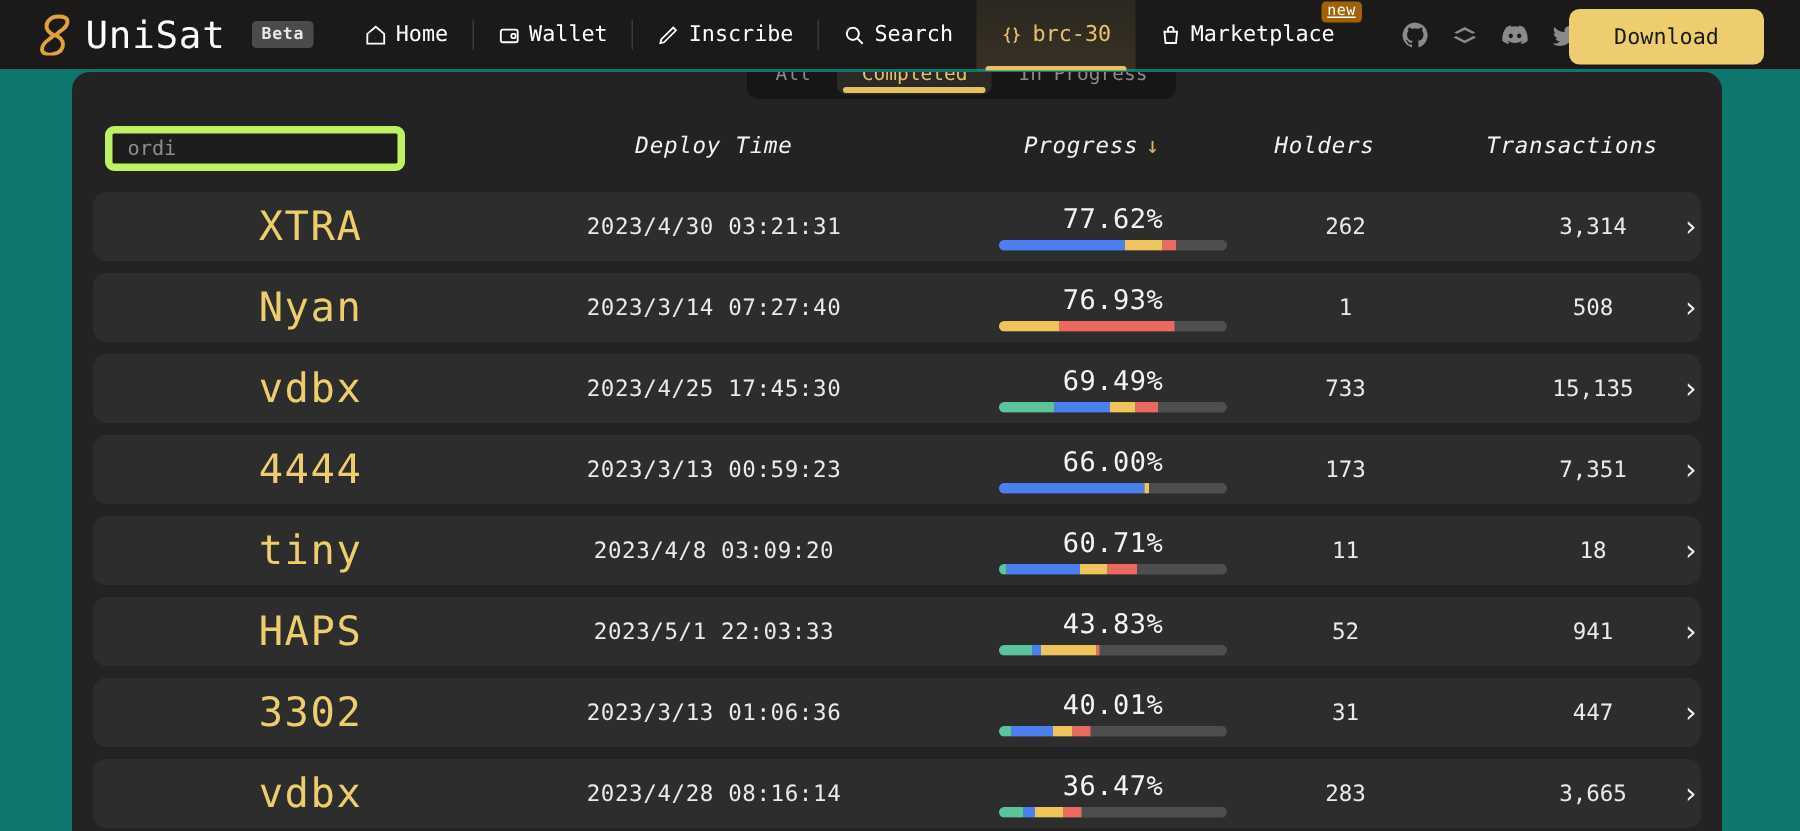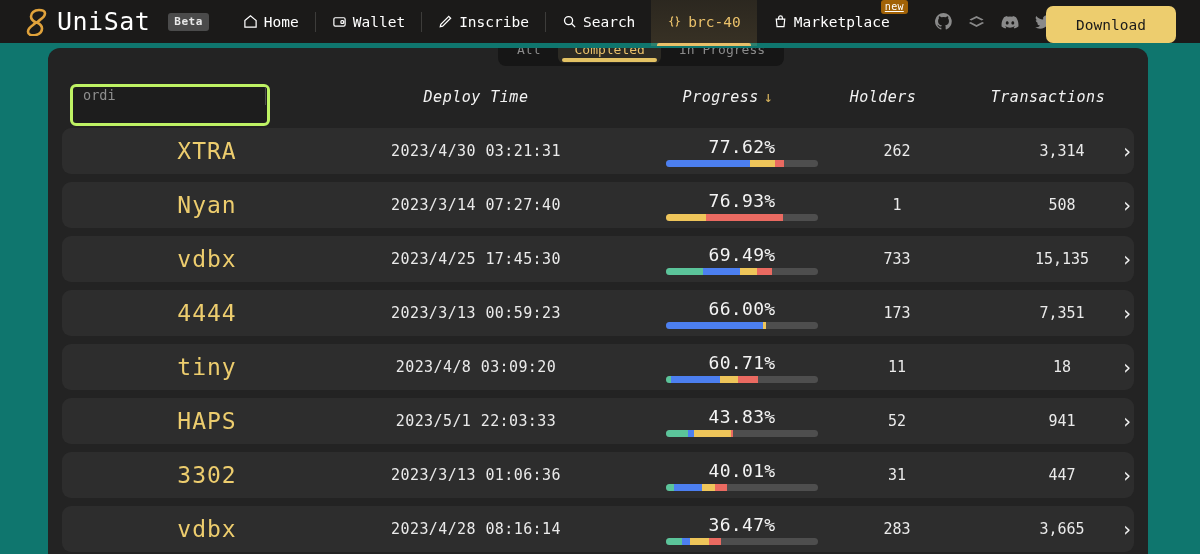--- a/index.html
+++ b/index.html
@@ -10,21 +10,21 @@
     overflow: hidden;
   }
 
   
   .navbar {
     position: absolute; top: 0; left: 0;
     width: 1200px; height: 48px;
     background: #1b1a19;
     display: flex; align-items: center;
     z-index: 20;
-    border-bottom: 5px solid #0f766e;
+    border-bottom: 2px solid #0f766e;
   }
   .brand { display: flex; align-items: center; margin-left: 24px; }
   .brand-logo { width: 26px; height: 28px; flex: none; }
   .brand-name {
     font-size: 25px; color: #fff; letter-spacing: .5px;
     margin-left: 7px; font-weight: 400;
   }
   .beta-badge {
     margin-left: 18px; background: #4b4b4b; color: #e8e8e8;
     font-size: 11px; padding: 2px 6px 3px; border-radius: 3px;
@@ -101,23 +101,23 @@
     height: 4px; background: #e3c264; border-radius: 2px;
   }
 
   
   .thead {
     position: absolute; left: 0; top: 36px;
     width: 1100px; height: 40px;
   }
   .search-wrap {
     position: absolute; left: 22px; top: 0;
-    width: 200px; height: 42px;
-    display: flex; align-items: flex-start;
-    border: 3px solid #bef264; border-radius: 6px;
+    width: 200px; height: 30px;
+    display: flex; align-items: center;
+    border: 5px solid #bef264; border-radius: 6px;
     overflow: hidden; background: #1d1d1d;
   }
   .search-input {
     flex: 1; background: transparent; border: none; outline: none;
     color: #cfcfcf; font-size: 13.5px; padding: 0 10px;
     font-family: "DejaVu Sans Mono", "Liberation Mono", monospace;
   }
   .search-input::placeholder { color: #8e8e8e; }
   .search-btn {
     width: 32px; background: #1d1d1d; border: none;
@@ -136,21 +136,21 @@
   .sort-arrow { color: #d8b45e; margin-left: 5px; }
 
   .rows { position: absolute; left: 0; top: 80px; width: 1100px; }
   .row {
     position: relative; margin: 0 14px 8px;
     height: 46px; background: #2d2d2d; border-radius: 9px;
     cursor: pointer;
   }
   .cell { position: absolute; top: 0; height: 46px;
           display: flex; align-items: center; justify-content: center; }
-  .c-tick   { left: 60px;  width: 170px; color: #edcd6e; font-size: 23px; letter-spacing: 1px; }
+  .c-tick   { left: 60px;  width: 170px; color: #edcd6e; font-size: 27px; letter-spacing: 1px; }
   .c-time   { left: 286px; width: 256px; color: #eaeaea; font-size: 15px; letter-spacing: .4px; }
   .c-prog   { left: 570px; width: 220px; flex-direction: column; justify-content: center; gap: 3px; }
   .c-hold   { left: 760px; width: 150px; color: #eaeaea; font-size: 15px; }
   .c-tx     { left: 900px; width: 200px; color: #eaeaea; font-size: 15px; }
   .c-arrow  { left: 1040px; width: 50px; color: #f0f0f0; font-size: 19px; }
 
   .prog-label { color: #f4f4f4; font-size: 18px; letter-spacing: .3px; }
   .prog-bar {
     width: 152px; height: 7px; border-radius: 4px;
     background: #4e4e4e; overflow: hidden; display: flex;
@@ -217,21 +217,21 @@
       <span>Search</span>
     </div>
 
     <div class="nav-item active">
       <span class="nav-ico">
         <svg width="15" height="15" viewBox="0 0 16 16" fill="none" stroke="#e9c06a" stroke-width="1.3">
           <path d="M6.5 3C4.8 3 5 5.2 5 6.3 5 7.4 3.5 8 3.5 8S5 8.6 5 9.7C5 10.8 4.8 13 6.5 13"></path>
           <path d="M9.5 3c1.7 0 1.5 2.2 1.5 3.3 0 1.1 1.5 1.7 1.5 1.7s-1.5.6-1.5 1.7c0 1.1.2 3.3-1.5 3.3"></path>
           </svg>
       </span>
-      <span>brc-40</span>
+      <span>brc-30</span>
     </div>
 
     <div class="nav-item">
       <span class="nav-ico">
         <svg width="15" height="15" viewBox="0 0 16 16" fill="none" stroke="#fff" stroke-width="1.3">
           <path d="M3.5 5.5h9l-.8 8h-7.4z"></path>
             <path d="M6 5.5V4a2 2 0 014 0v1.5"></path>
           </svg>
       </span>
       <span>Marketplace</span>

